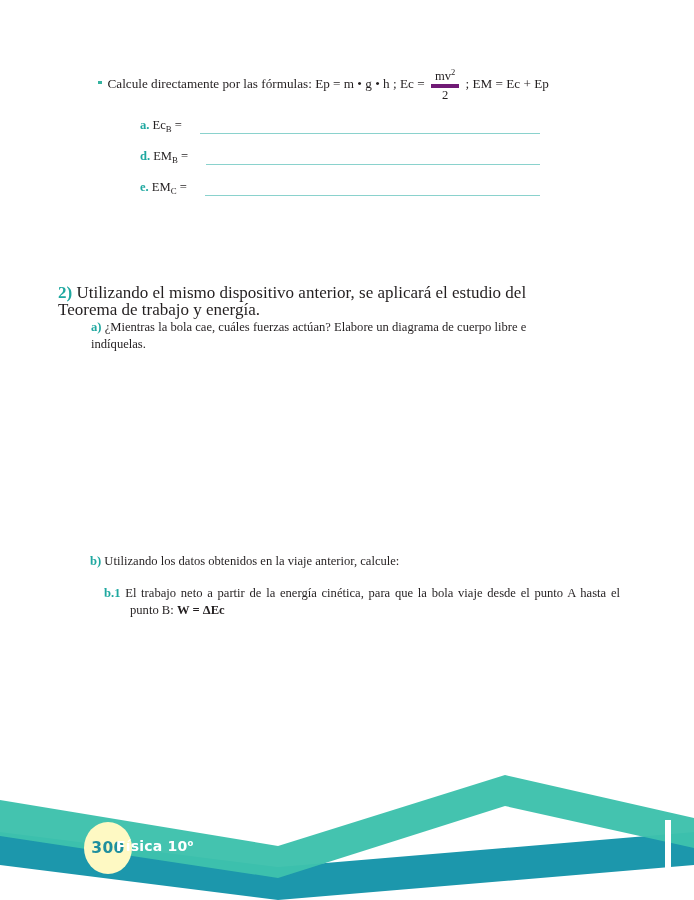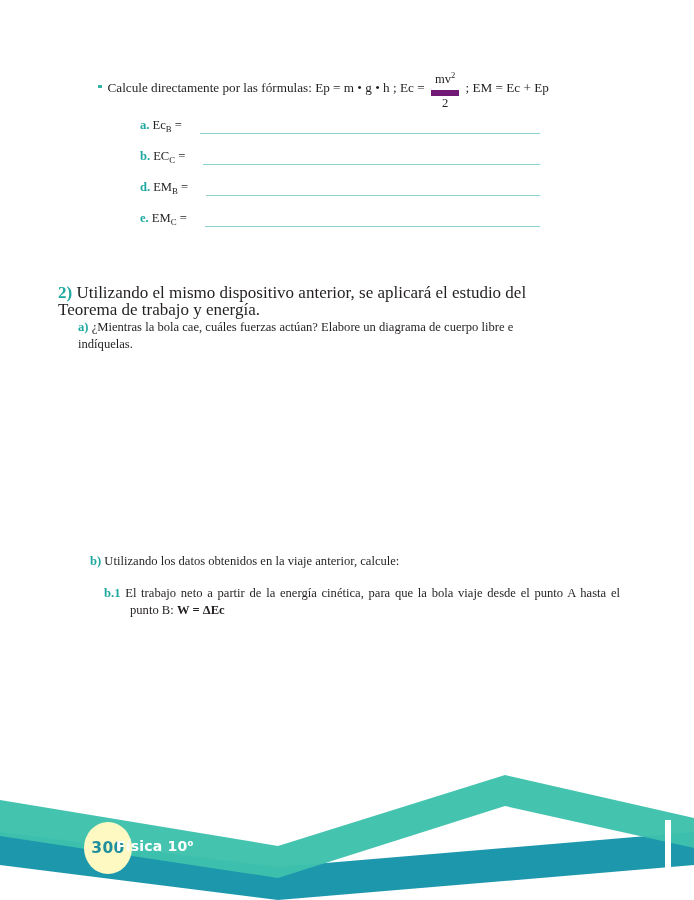--- a/index.html
+++ b/index.html
@@ -45,23 +45,23 @@
     display: inline-block;
     vertical-align: middle;
     text-align: center;
     margin: 0 3px;
     position: relative;
     top: -1px;
   }
   .frac .num {
     display: block;
     font-size: 12.6px;
-    line-height: 21px;
+    line-height: 15px;
     padding: 0 4px;
-    border-bottom: 6px solid #701a75;
+    border-bottom: 4px solid #701a75;
   }
   .frac .den {
     display: block;
     font-size: 12.6px;
     line-height: 14px;
   }
   sup.exp {
     font-size: 8.5px;
     vertical-align: 5px;
   }
@@ -110,21 +110,21 @@
     font-size: 17px;
     line-height: 17px;
   }
   .item-num {
     color: #1fa8a0;
     font-weight: bold;
   }
 
   .item2a {
     position: absolute;
-    left: 78px;
+    left: 91px;
     top: 319px;
     right: 60px;
     font-size: 12.6px;
     line-height: 17px;
   }
   .sub-letter {
     color: #1fa8a0;
     font-weight: bold;
   }
 
@@ -210,24 +210,20 @@
     <span class="sq-bullet"></span><span>Calcule directamente por las fórmulas: Ep = m • g • h ;   Ec = </span><span class="frac"><span class="num"><span>mv</span><sup class="exp">2</sup></span><span class="den">2</span></span><span> ;   EM = Ec + Ep</span>
   </div>
 
   <div class="answers">
 
     <div class="ans-row">
       <div class="ans-label"><span class="ans-letter">a.</span><span>Ec</span><sub class="sb">B</sub> <span>=</span></div>
       <div class="ans-rule"></div>
     </div>
 
-    <div class="ans-row">
-      <div class="ans-label"><span class="ans-letter">b.</span><span>EC</span><sub class="sb">C</sub> <span>=</span></div>
-      <div class="ans-rule"></div>
-    </div>
 
 
     <div class="ans-row">
       <div class="ans-label"><span class="ans-letter">d.</span><span>EM</span><sub class="sb">B</sub> <span>=</span></div>
       <div class="ans-rule"></div>
     </div>
 
     <div class="ans-row">
       <div class="ans-label"><span class="ans-letter">e.</span><span>EM</span><sub class="sb">C</sub> <span>=</span></div>
       <div class="ans-rule"></div>

